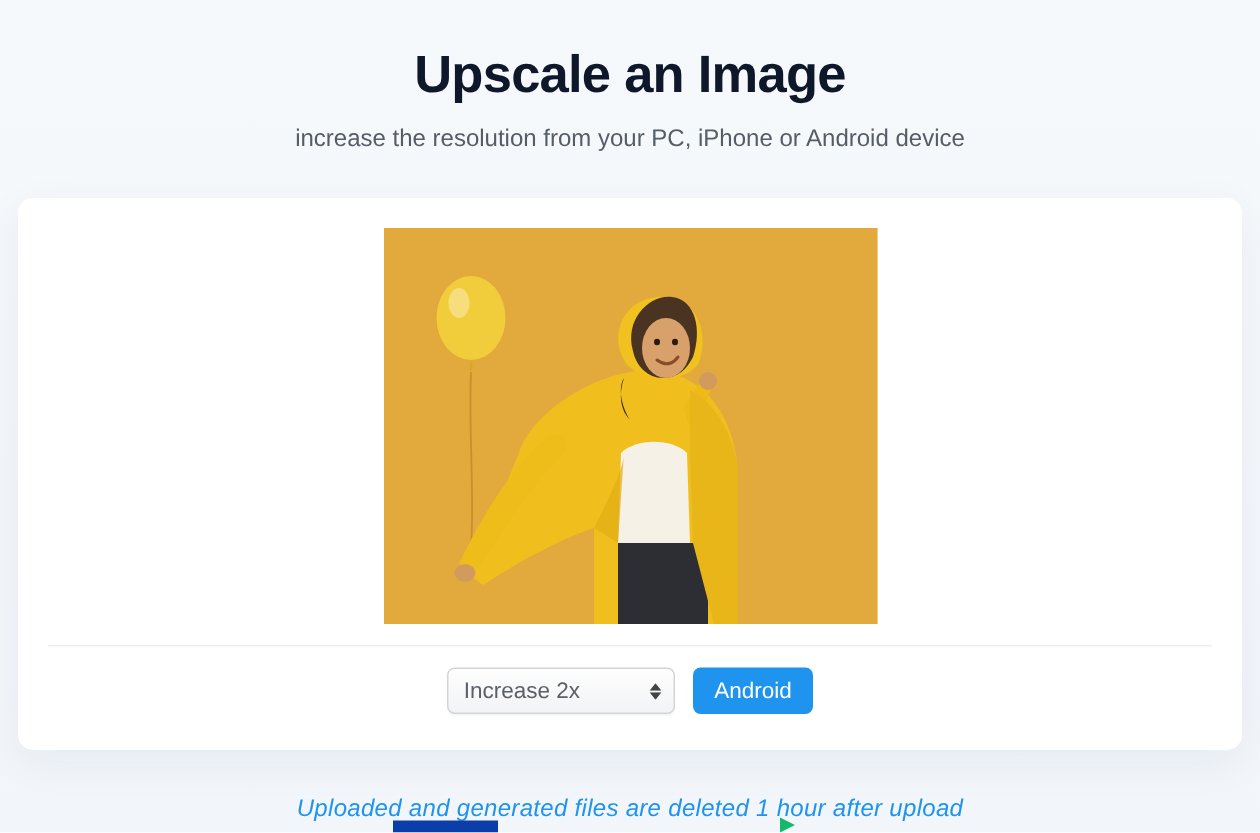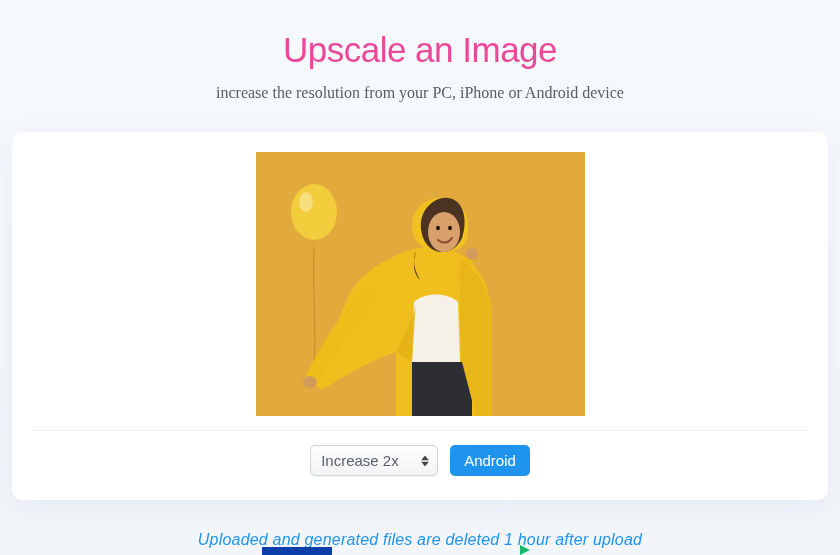--- a/index.html
+++ b/index.html
@@ -6,29 +6,28 @@
   html, body { width: 840px; height: 555px; overflow: hidden; }
   body {
     font-family: -apple-system, BlinkMacSystemFont, "Segoe UI", Arial, sans-serif;
     background: linear-gradient(to bottom, #f6f9fc 0%, #f2f6fa 100%);
     color: #333;
   }
   .page { width: 840px; height: 555px; position: relative; }
   .header { text-align: center; padding-top: 30px; }
   .title {
     font-size: 35px;
-    font-weight: 400;
-    color: #ec4899;
+    font-weight: 700;
+    color: #0f172a;
     letter-spacing: -0.5px;
   }
   .subtitle {
     margin-top: 14px;
     font-size: 16px;
     color: #555d66;
-    font-family: Liberation Serif, serif;
   }
   .card {
     margin: 30px auto 0;
     width: 816px;
     background: #fff;
     border-radius: 10px;
     box-shadow: 0 8px 30px rgba(20,40,80,0.06);
     padding: 20px 0 0 0;
     position: relative;
   }
@@ -54,21 +53,21 @@
   .controls {
     display: flex;
     justify-content: center;
     align-items: center;
     gap: 12px;
     padding: 14px 0 24px;
   }
   .select {
     appearance: none;
     -webkit-appearance: none;
-    width: 128px;
+    width: 152px;
     height: 31px;
     padding: 0 26px 0 10px;
     font-size: 15px;
     color: #5a6067;
     background: linear-gradient(#fefefe, #f2f3f5);
     border: 1px solid #d0d4d9;
     border-radius: 5px;
     box-shadow: inset 0 1px 0 #fff, 0 1px 1px rgba(0,0,0,0.04);
     position: relative;
   }

